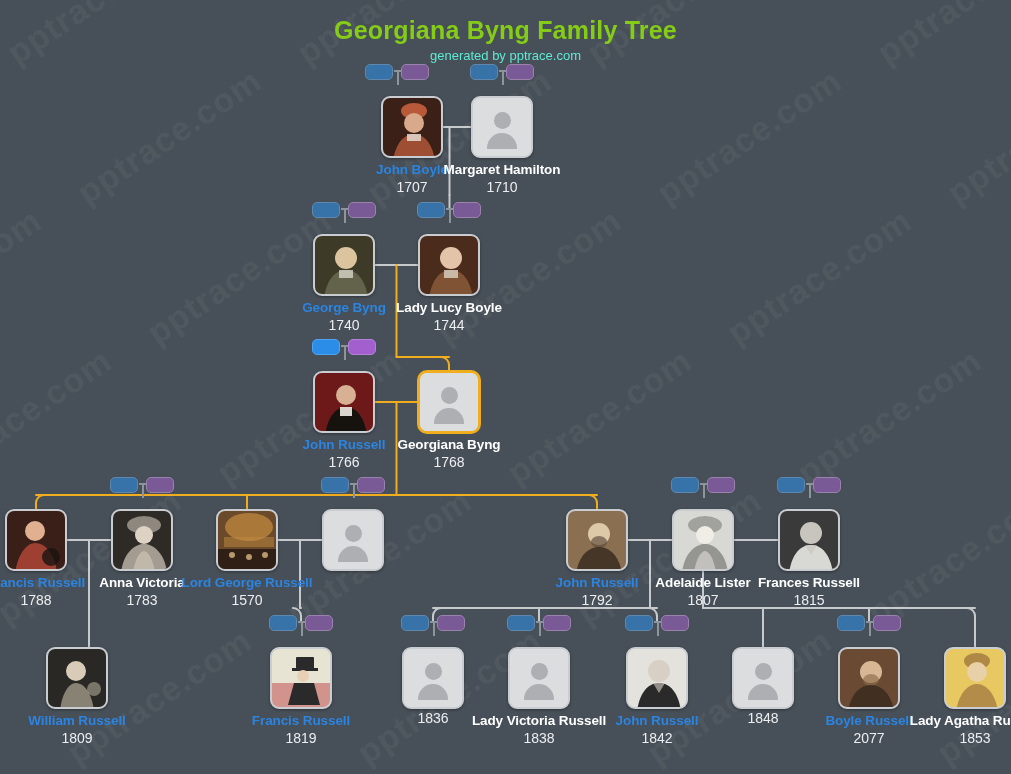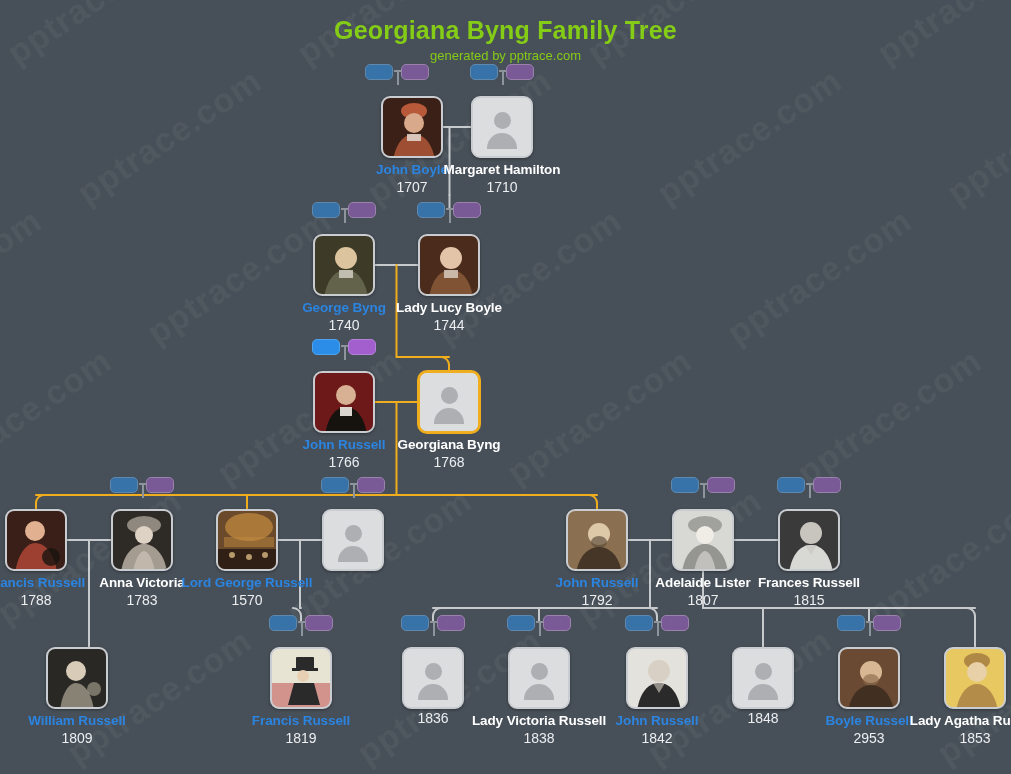--- a/index.html
+++ b/index.html
@@ -25,21 +25,21 @@
   
   #links{position:absolute;left:0;top:0;width:1011px;height:774px;z-index:1;}
 
   
   #titlebar{position:absolute;left:0;top:14px;width:1011px;text-align:center;z-index:5;}
   #title{
     color:#84cc16;font-size:25px;font-weight:700;letter-spacing:.2px;
     line-height:32px;
   }
   #subtitle{
-    color:#84cc16;font-size:13px;font-weight:400;line-height:18px;margin-top:1px;
+    color:#5eead4;font-size:13px;font-weight:400;line-height:18px;margin-top:1px;
   }
 
   
   .person{position:absolute;z-index:4;width:136px;margin-left:-68px;text-align:center;}
   .card{
     width:62px;height:62px;margin:0 auto;border-radius:9px;
     box-sizing:border-box;position:relative;overflow:hidden;
     border:2px solid #c9ccd0;
     background:#d6d8da;
     box-shadow:0 1px 3px rgba(0,0,0,.35);
@@ -469,21 +469,21 @@
       <div class="person" style="left: 869px; top: 647px;">
         <div class="card">
           <svg class="photo" viewBox="0 0 62 62" width="62" height="62" preserveAspectRatio="none">
             <rect x="0" y="0" width="62" height="62" fill="#6a4a32"></rect>
       <circle cx="31" cy="23" r="11" fill="#d8b894"></circle>
       <ellipse cx="31" cy="31" rx="8" ry="6" fill="#8a6a4a" opacity=".65"></ellipse>
       <path d="M8 62 C11 44 21 36 31 36 C41 36 51 44 54 62 Z" fill="#3a2c20" opacity=".85"></path>
           </svg>
         </div>
         <div class="nm m">Boyle Russell</div>
-        <div class="yr">2953</div>
+        <div class="yr">2077</div>
       </div>
       <div class="person" style="left: 975px; top: 647px;">
         <div class="card">
           <svg class="photo" viewBox="0 0 62 62" width="62" height="62" preserveAspectRatio="none">
             <rect x="0" y="0" width="62" height="62" fill="#e8c860"></rect>
       <ellipse cx="31" cy="12" rx="13" ry="8" fill="#a07840" opacity=".8"></ellipse>
       <circle cx="31" cy="23" r="10" fill="#e8d0a8"></circle>
       <path d="M10 62 C13 44 22 35 31 35 C40 35 49 44 52 62 Z" fill="#a07840" opacity=".75"></path>
           </svg>
         </div>

